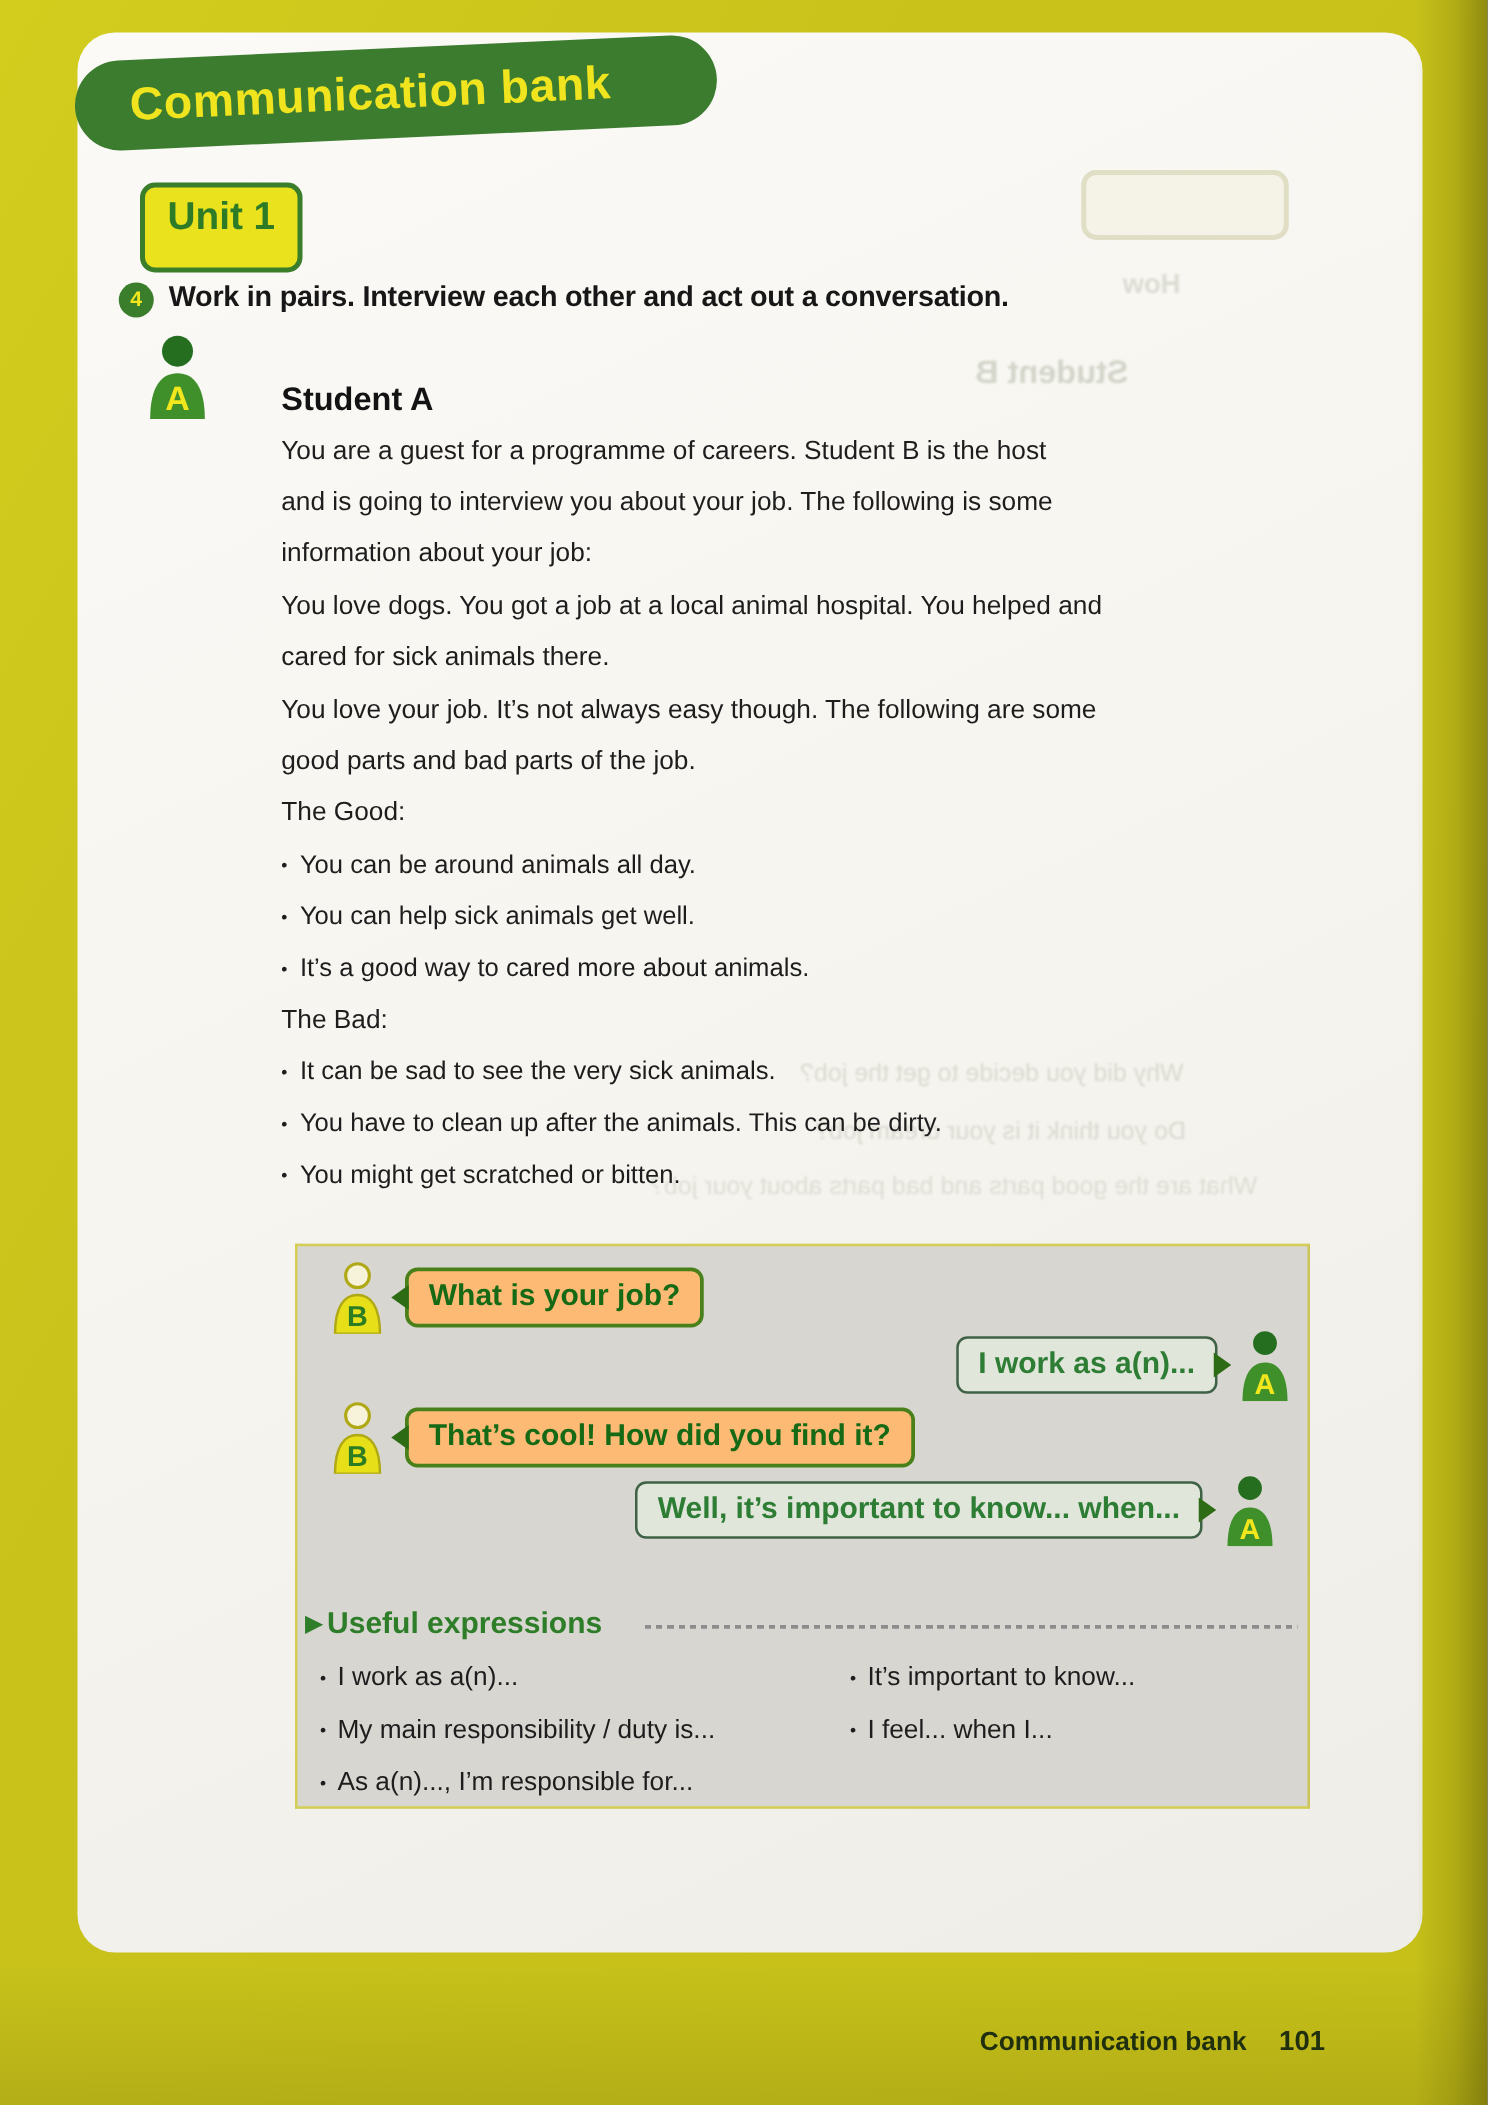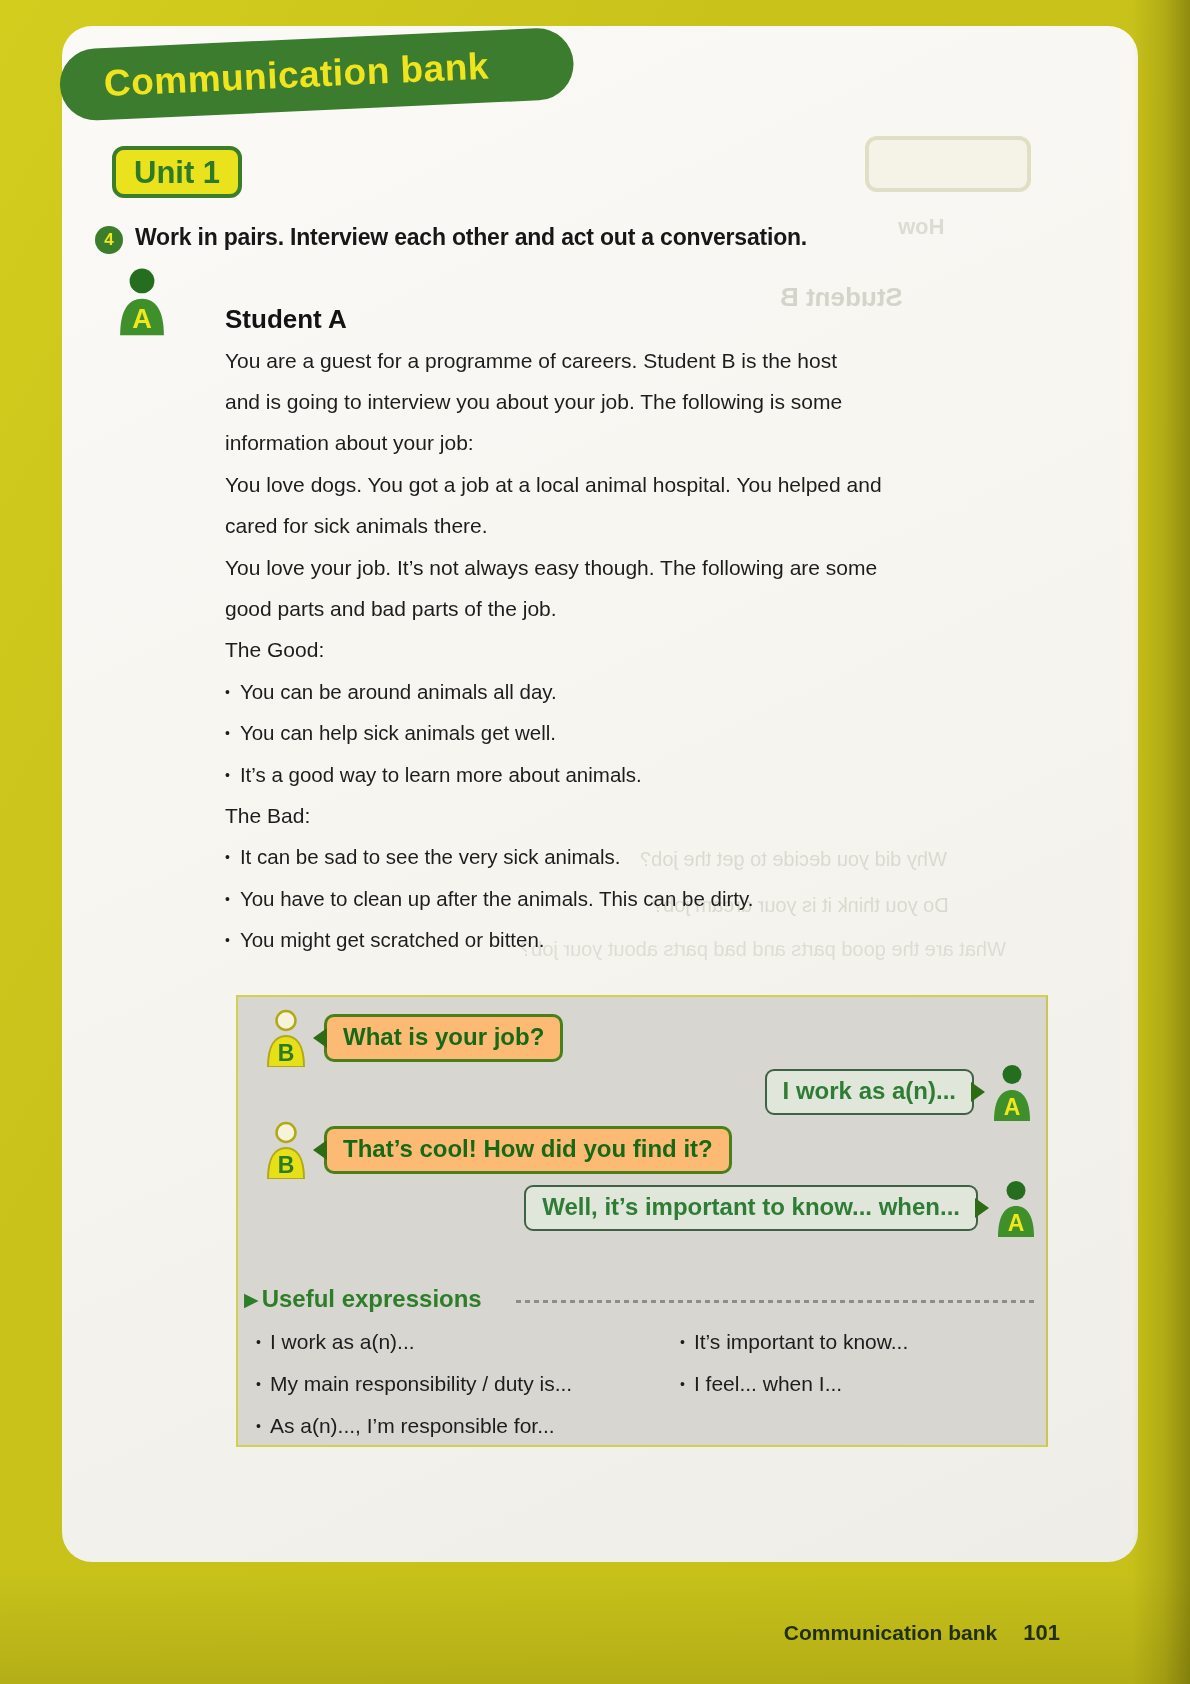--- a/index.html
+++ b/index.html
@@ -13,21 +13,21 @@
 
   .card { position:absolute; left:62px; top:26px; width:1076px; height:1536px;
           background:linear-gradient(155deg,#fbfaf6 0%, #f5f4ef 55%, #eeede7 100%);
           border-radius:30px; }
 
   .banner { position:absolute; left:60px; top:50px; width:514px; height:72px;
             background:#3b7c2f; border-radius:40px; display:flex; align-items:center;
             padding-left:44px; transform:rotate(-2.6deg); transform-origin:left center; }
   .banner-title { font-size:37px; font-weight:bold; color:#f0e41e; letter-spacing:.5px; white-space:nowrap; }
 
-  .unit-badge { position:absolute; left:112px; top:146px; padding:5px 18px 3px;
+  .unit-badge { position:absolute; left:112px; top:146px; padding:5px 18px 23px;
             background:#e9e21d; border:4px solid #3a7d2b; border-radius:12px;
             font-size:31px; font-weight:bold; color:#2e7b27; }
 
   .exercise-row { position:absolute; left:95px; top:224px; display:flex; gap:12px; align-items:flex-start; }
   .ex-circle { flex:none; width:28px; height:28px; border-radius:50%; background:#3a7d2b;
             color:#f2e61c; font-weight:bold; font-size:17px; display:flex;
             align-items:center; justify-content:center; margin-top:2px; }
   .ex-text { font-size:23px; font-weight:bold; color:#171717; white-space:nowrap; letter-spacing:-.2px; }
 
   .avatar-main { position:absolute; left:116px; top:266px; width:52px; height:70px; }
@@ -49,21 +49,21 @@
               color:#176a15; font-weight:bold; font-size:24px; padding:6px 16px 8px; white-space:nowrap; }
   .bubble-a { background:#e0e6da; border:2px solid #3f6247; border-radius:9px;
               color:#2e7d35; font-weight:600; font-size:24px; padding:6px 16px 8px; white-space:nowrap; }
   .tail-l { width:0; height:0; border:10px solid transparent; border-left:0;
             border-right:14px solid #2d6b15; margin-left:5px; margin-right:-3px; z-index:2; }
   .tail-r { width:0; height:0; border:10px solid transparent; border-right:0;
             border-left:14px solid #2d6b15; margin-right:5px; margin-left:-3px; z-index:2; }
   .t0 { left:26px;  top:12px; }
   .t1 { top:66px;   right:12px; }
   .t2 { left:26px;  top:124px; }
-  .t3 { top:182px;  right:8px;margin-left:40px; }
+  .t3 { top:182px;  right:24px;margin-left:40px; }
 
   .ue-head { position:absolute; left:6px; top:288px; width:calc(100% - 14px);
              display:flex; align-items:center; }
   .ue-arrow { color:#2e7d28; font-size:19px; margin-right:3px; line-height:1; }
   .ue-title { font-size:24px; font-weight:bold; color:#2e7d28; margin-right:34px; white-space:nowrap; }
   .ue-dashes { flex:1; height:3px; margin-top:4px;
                background-image:repeating-linear-gradient(90deg,#8d8d8d 0 5px, transparent 5px 9px); }
   .ue-col { position:absolute; top:324px; color:#1d1d1d; }
   .ue-col.left  { left:18px; }
   .ue-col.right { left:442px; }
@@ -127,21 +127,21 @@
     <div class="line">You are a guest for a programme of careers. Student B is the host</div>
     <div class="line">and is going to interview you about your job. The following is some</div>
     <div class="line">information about your job:</div>
     <div class="line">You love dogs. You got a job at a local animal hospital. You helped and</div>
     <div class="line">cared for sick animals there.</div>
     <div class="line">You love your job. It’s not always easy though. The following are some</div>
     <div class="line">good parts and bad parts of the job.</div>
     <div class="line">The Good:</div>
     <div class="line bullet">You can be around animals all day.</div>
     <div class="line bullet">You can help sick animals get well.</div>
-    <div class="line bullet">It’s a good way to learn more about animals.</div>
+    <div class="line bullet">It’s a good way to cared more about animals.</div>
     <div class="line">The Bad:</div>
     <div class="line bullet">It can be sad to see the very sick animals.</div>
     <div class="line bullet">You have to clean up after the animals. This can be dirty.</div>
     <div class="line bullet">You might get scratched or bitten.</div>
   </div>
 
   <div class="panel">
 
     <div class="turn t0">
       <span class="avatar-small">

